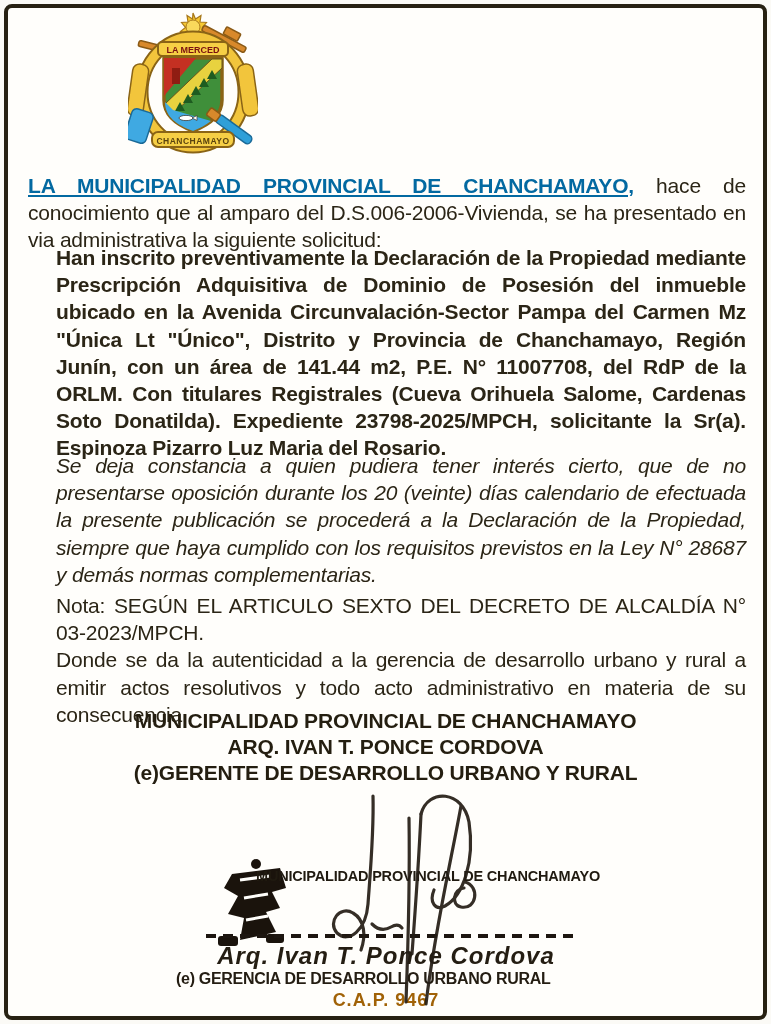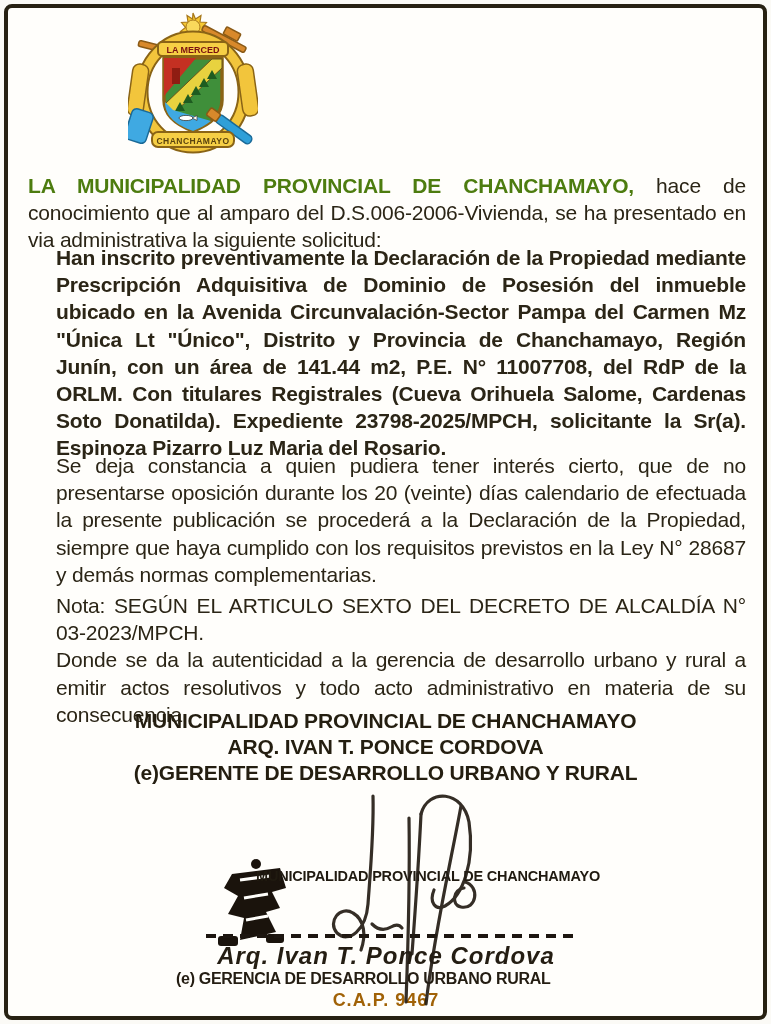--- a/index.html
+++ b/index.html
@@ -22,24 +22,24 @@
     text-align:center;font-weight:bold;
     font-size:45px;line-height:53px;letter-spacing:1px;
     color:#241e10;
   }
   
   .para{
     text-align:justify;
     font-size:21px;line-height:27.2px;letter-spacing:-0.2px;
     color:#2b2516;
   }
-  .para b{color:#4d7c0f;}
+  .para b{color:#0369a1;text-decoration:underline;}
   .p-intro{left:20px;top:164px;width:718px;}
   .p-request{left:48px;top:236px;width:690px;font-weight:bold;}
-  .p-opposition{left:48px;top:444px;width:690px;}
+  .p-opposition{left:48px;top:444px;width:690px;font-style:italic;}
   .p-nota{left:48px;top:584px;width:690px;}
   .p-nota p{margin:0;}
   
   .signoff{
     left:0;top:700px;width:100%;
     text-align:center;font-weight:bold;
     font-size:21px;line-height:26px;
     color:#241e10;letter-spacing:-0.2px;
   }
   

